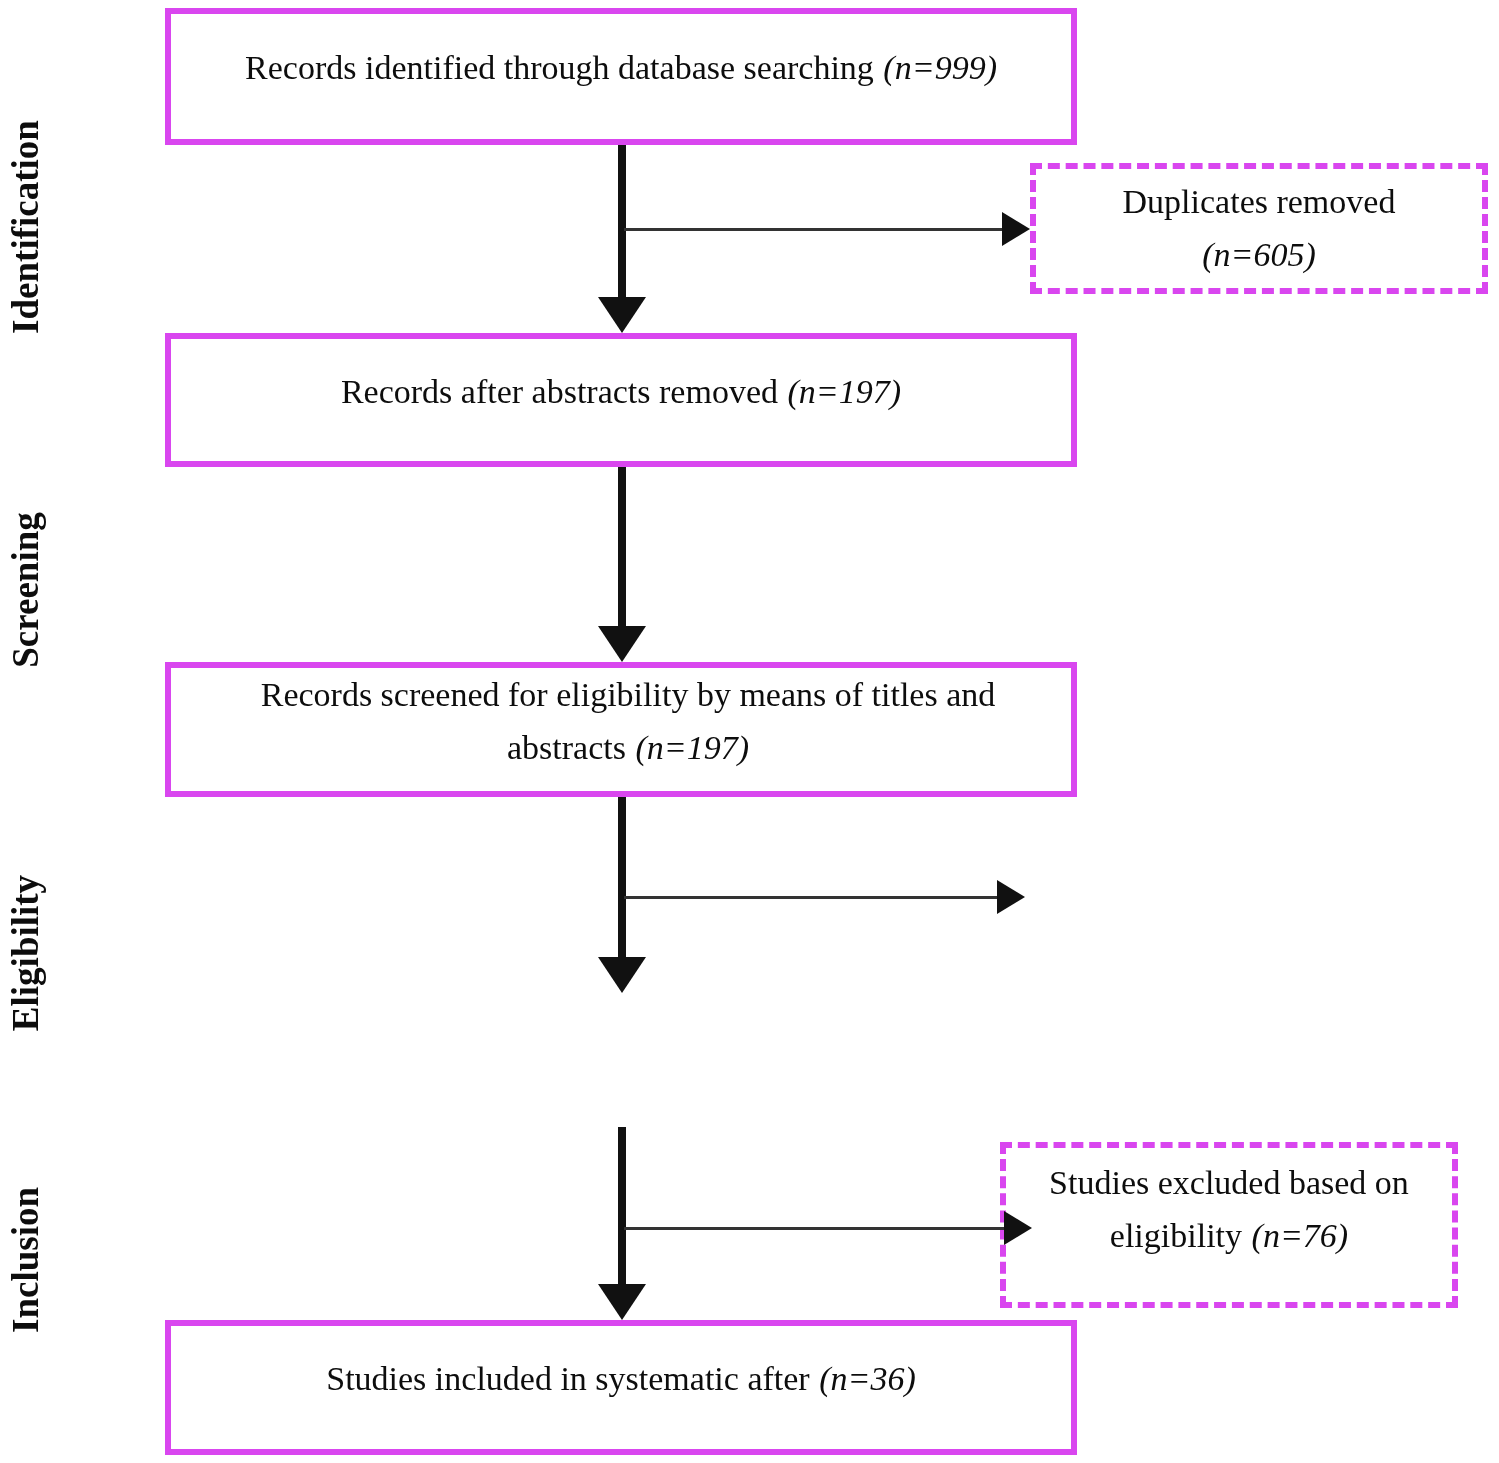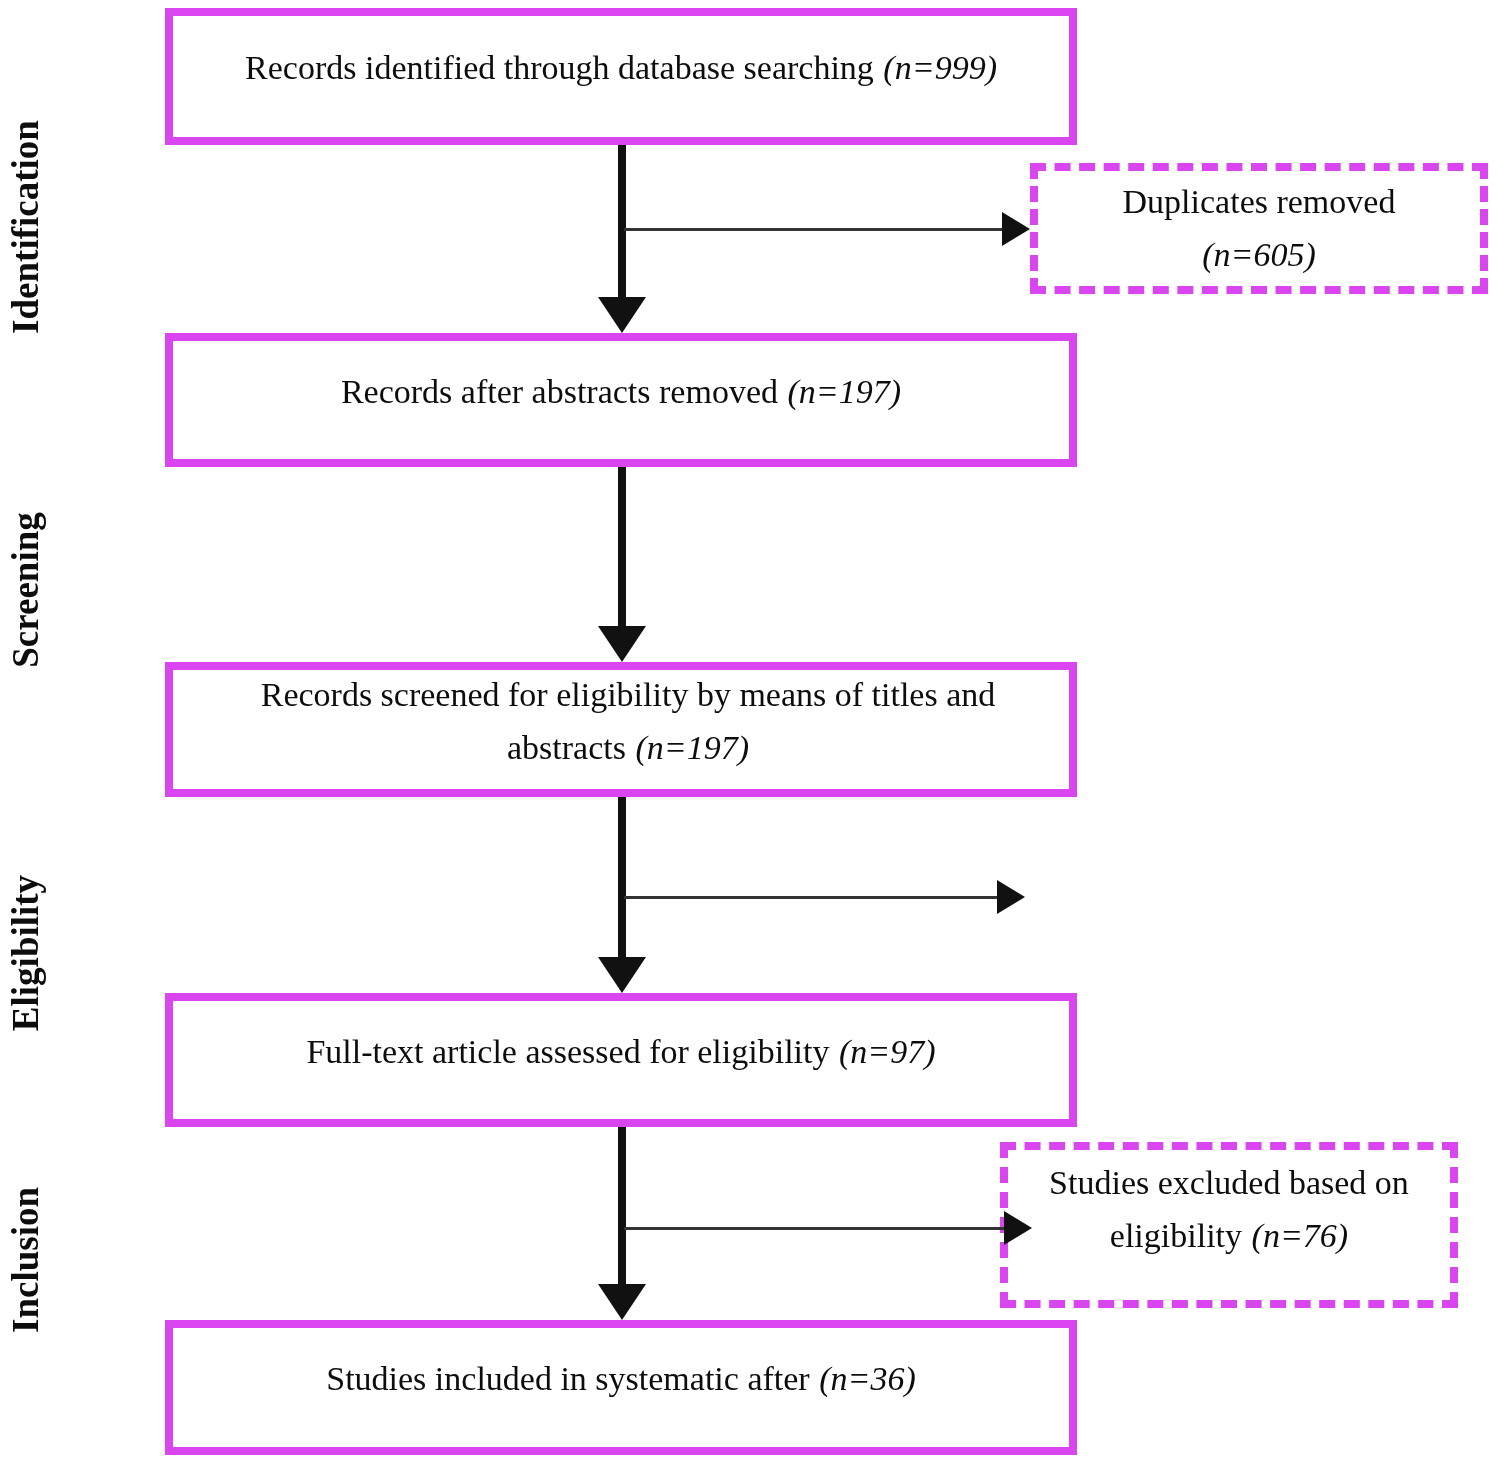--- a/index.html
+++ b/index.html
@@ -10,21 +10,21 @@
     height: 1463px;
     background: #ffffff;
     font-family: "Liberation Serif", "DejaVu Serif", serif;
     color: #0d0d0d;
     overflow: hidden;
   }
 
   
   .box {
     position: absolute;
-    border: 8px solid #d946ef;
+    border: 6px solid #d946ef;
     background: #ffffff;
     display: flex;
     align-items: center;
     justify-content: center;
     text-align: center;
     font-size: 34px;
     line-height: 1.55;
     color: #0d0d0d;
   }
   .box .txt { width: 100%; }
@@ -101,23 +101,20 @@
   </div>
 
   <div class="box main b2">
     <p class="txt"><span>Records after abstracts removed</span><span class="count">(n=197)</span></p>
   </div>
 
   <div class="box main b3">
     <p class="txt"><span>Records screened for eligibility by means of titles and abstracts</span><span class="count">(n=197)</span></p>
   </div>
 
-  <div class="box main b4">
-    <p class="txt"><span>Full-text article assessed for eligibility</span><span class="count">(n=97)</span></p>
-  </div>
 
   <div class="box main b5">
     <p class="txt"><span>Studies included in systematic after</span><span class="count">(n=36)</span></p>
   </div>
 
   <div class="box dashed d1">
     <p class="txt"><span>Duplicates removed</span><span class="count">(n=605)</span></p>
   </div>
 
 

